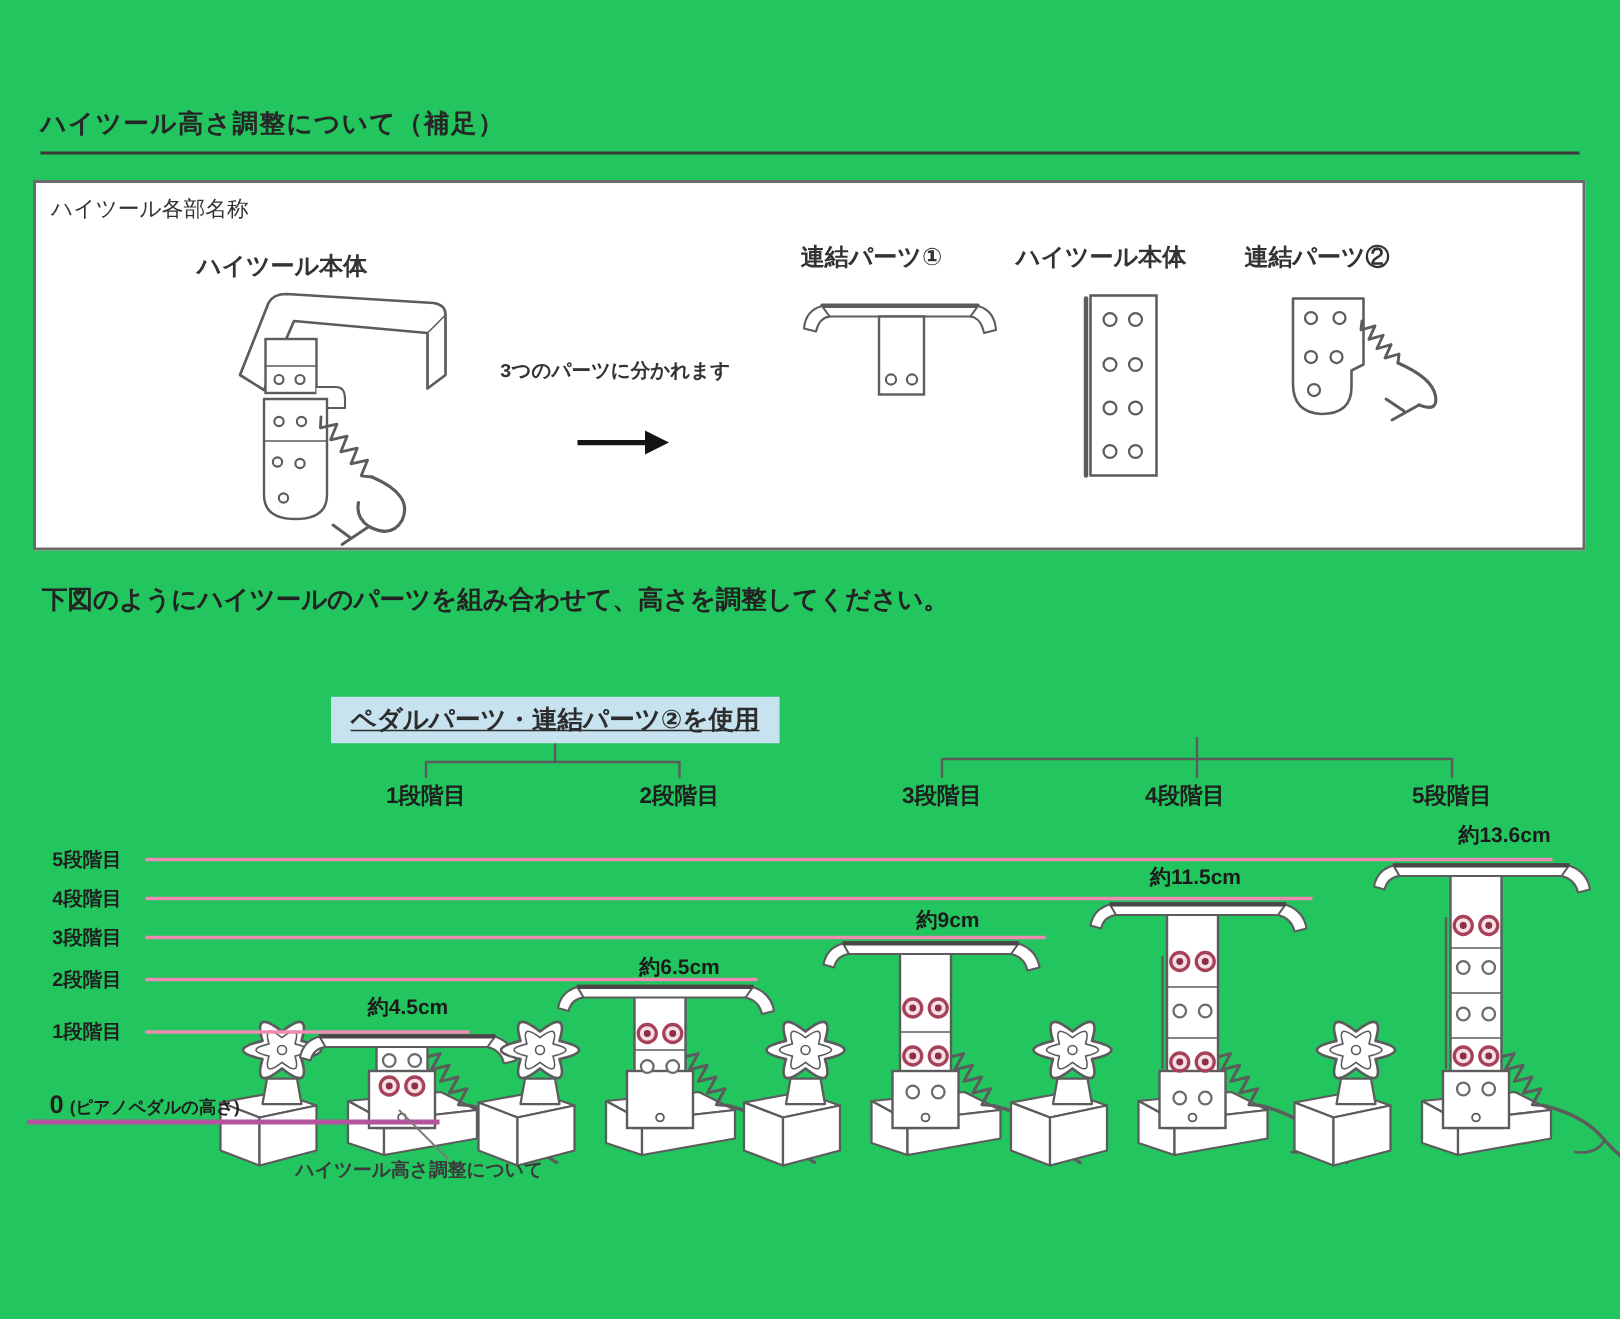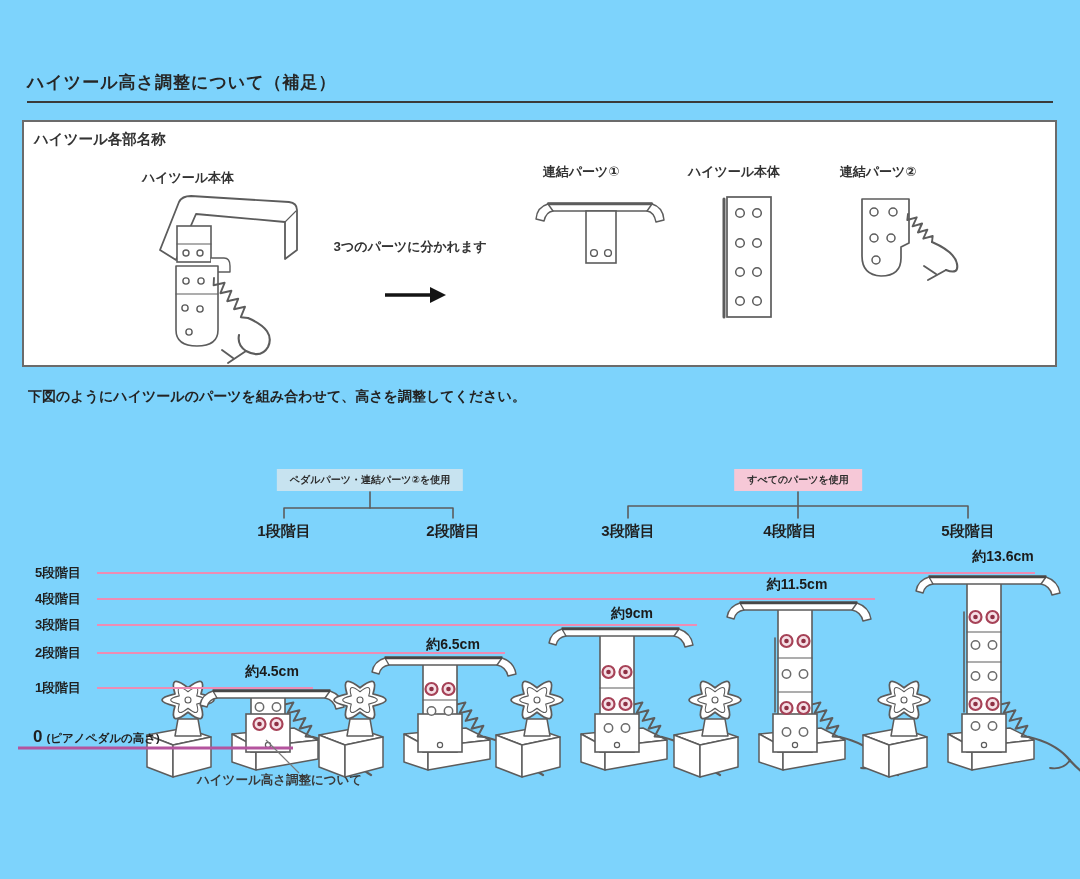--- a/index.html
+++ b/index.html
@@ -1,30 +1,30 @@
 <!DOCTYPE html>
 <html><head>
 <meta charset="utf-8">
 <style>
   html,body{margin:0;padding:0;background:#ffffff;}
   .canvas{
-    position:relative;width:1080px;height:879px;background:#7dd3fc;overflow:hidden;
+    position:relative;width:1080px;height:879px;background:#22c55e;overflow:hidden;
     font-family:"Liberation Sans","DejaVu Sans",sans-serif;color:#2a2a2a;
   }
   .abs{position:absolute;white-space:nowrap;}
   .c{transform:translate(-50%,-50%);}
   .page-title{left:27px;top:71px;font-size:17px;font-weight:700;letter-spacing:1px;color:#262626;}
   .title-rule{left:27px;top:101px;width:1026px;height:2px;background:#3a3a3a;}
   .parts-box{left:22px;top:120px;width:1031px;height:243px;border:2px solid #6b6b6b;background:#fff;}
-  .box-heading{left:34px;top:130px;font-size:14.5px;font-weight:700;color:#333;}
-  .part-label{font-size:13px;font-weight:600;color:#333;}
+  .box-heading{left:34px;top:130px;font-size:14.5px;font-weight:400;color:#333;}
+  .part-label{font-size:16px;font-weight:600;color:#333;}
   .split-caption{font-size:13px;font-weight:600;color:#333;}
-  .instr1{left:28px;top:388px;font-size:14px;font-weight:700;color:#232323;}
+  .instr1{left:28px;top:388px;font-size:17px;font-weight:700;color:#232323;}
   .instr2{left:30px;top:418px;font-size:12.5px;font-weight:500;color:#383838;}
-  .group-box{padding:4px 13px;font-size:10px;font-weight:600;color:#2d2d2d;}
+  .group-box{padding:4px 13px;font-size:17px;font-weight:600;color:#2d2d2d;text-decoration:underline;}
   .stage-top{font-size:15px;font-weight:600;color:#1f1f1f;}
   .axis-lbl{font-size:13px;font-weight:700;color:#1f1f1f;}
   .height-lbl{font-size:14px;font-weight:700;color:#1b1b1b;}
   .zero-wrap{left:33px;top:727px;font-weight:700;color:#1f1f1f;text-align:right;}
   .zero-num{font-size:17px;}
   .zero-sub{font-size:11.5px;font-weight:600;margin-left:4px;}
   .bolt-lbl{left:197px;top:772px;font-size:12.5px;font-weight:600;color:#3a3a3a;}
   svg.scene{position:absolute;left:0;top:0;}
 </style>
 </head>
@@ -33,21 +33,21 @@
 <div class="canvas">
   <div class="abs page-title">ハイツール高さ調整について（補足）</div>
   <div class="abs title-rule"></div>
 
   <div class="abs parts-box"></div>
   <div class="abs box-heading">ハイツール各部名称</div>
   <div class="abs c part-label" style="left:188px;top:178px;">ハイツール本体</div>
   <div class="abs c split-caption" style="left:410px;top:247px;font-family:Liberation Mono, monospace;">3つのパーツに分かれます</div>
   <div class="abs c part-label" style="left:581px;top:172px;">連結パーツ①</div>
   <div class="abs c part-label" style="left:734px;top:172px;">ハイツール本体</div>
-  <div class="abs c part-label" style="left:878px;top:172px;">連結パーツ②</div>
+  <div class="abs c part-label" style="left:878px;top:172px;font-family:Liberation Mono, monospace;">連結パーツ②</div>
 
   <div class="abs instr1">下図のようにハイツールのパーツを組み合わせて、高さを調整してください。</div>
 
   <svg class="scene" id="scene" width="1080" height="879" viewBox="0 0 1080 879">
       <g>
         <path d="M160,250 L179,202 Q182,196 191,196 L289,202 Q297,203 297,210 L297,250 L285,259 L285,222 L196,214 L176,260 Z" fill="#fff" stroke="#5c5c5c" stroke-width="1.8" stroke-linejoin="round" stroke-linecap="round"></path>
         <path d="M285,222 L296,211" fill="none" stroke="#5c5c5c" stroke-width="1.1" stroke-linejoin="round" stroke-linecap="round"></path>
         <rect x="177" y="226" width="34" height="36" fill="#fff" stroke="#5c5c5c" stroke-width="1.6"></rect>
         <path d="M177,244 L211,244" fill="none" stroke="#5c5c5c" stroke-width="1.1" stroke-linejoin="round" stroke-linecap="round"></path>
         <circle cx="186" cy="253" r="3" fill="#fff" stroke="#5c5c5c" stroke-width="1.4"></circle>
@@ -283,21 +283,20 @@
       <line x1="266" y1="740" x2="299" y2="773" stroke="#7a7a7a" stroke-width="1.2"></line>
       <g>
         <path d="M370,492 L370,508" fill="none" stroke="#5c5c5c" stroke-width="1.6" stroke-linejoin="round" stroke-linecap="round"></path>
         <path d="M284,518 L284,508 L453,508 L453,518" fill="none" stroke="#5c5c5c" stroke-width="1.6" stroke-linejoin="round" stroke-linecap="round"></path>
         <path d="M798,492 L798,518" fill="none" stroke="#5c5c5c" stroke-width="1.6" stroke-linejoin="round" stroke-linecap="round"></path>
         <path d="M628,518 L628,506 L968,506 L968,518" fill="none" stroke="#5c5c5c" stroke-width="1.6" stroke-linejoin="round" stroke-linecap="round"></path>
       </g>
     </svg>
 
   <div class="abs c group-box" id="group-blue" style="left: 370px; top: 480px; background: rgb(199, 227, 240);">ペダルパーツ・連結パーツ②を使用</div>
-  <div class="abs c group-box" id="group-pink" style="left: 798px; top: 480px; background: rgb(246, 200, 215);">すべてのパーツを使用</div>
 
   <div class="abs zero-wrap">
     <span class="zero-num">0</span><span class="zero-sub">(ピアノペダルの高さ)</span>
   </div>
   <div class="abs bolt-lbl">ハイツール高さ調整について</div>
 
   <div id="gen-labels">
       <div class="abs c stage-top" style="left: 284px; top: 531px;">1段階目</div>
       <div class="abs c stage-top" style="left: 453px; top: 531px;">2段階目</div>
       <div class="abs c stage-top" style="left: 628px; top: 531px;">3段階目</div>

